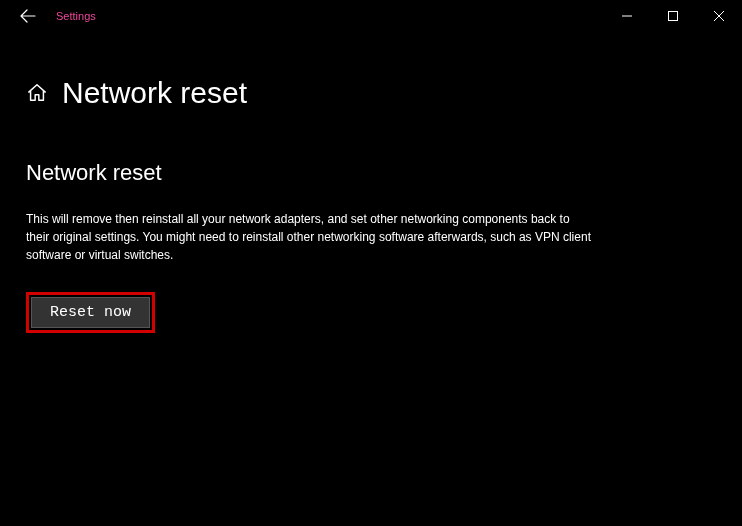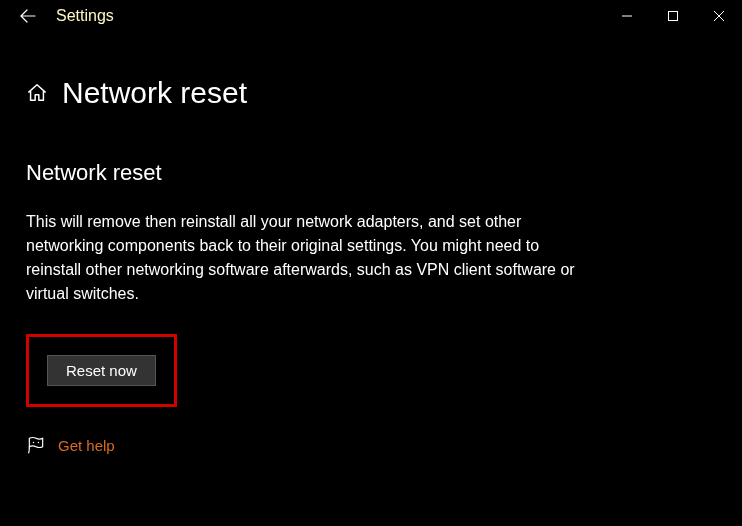--- a/index.html
+++ b/index.html
@@ -20,22 +20,22 @@
     }
     .titlebar-back {
       width: 40px;
       height: 32px;
       display: flex;
       align-items: center;
       justify-content: center;
       cursor: pointer;
     }
     .titlebar-title {
-      font-size: 16px;
-      color: #fef9c3;
+      font-size: 11px;
+      color: #ec4899;
       padding-left: 8px;
       flex: 1;
     }
     .window-controls {
       display: flex;
     }
     .wc-btn {
       width: 46px;
       height: 32px;
       display: flex;
@@ -63,35 +63,36 @@
       padding: 50px 26px 0 26px;
       max-width: 620px;
     }
     .section-h {
       font-size: 22px;
       font-weight: 400;
       color: #fff;
       margin-bottom: 24px;
     }
     .desc {
-      font-size: 16px;
+      font-size: 12px;
       color: #fff;
       line-height: 1.5;
       margin-bottom: 28px;
     }
     .restart-note {
       font-size: 16px;
       color: #fff;
       margin-bottom: 32px;
     }
     .reset-btn-wrap {
       display: inline-block;
       border: 3px solid #d30000;
-      padding: 18px;
+      padding: 2px;
       margin-bottom: 24px;
+      font-family: Liberation Mono, monospace;
     }
     .reset-btn {
       background: #333333;
       border: 1px solid #555;
       color: #fff;
       font-size: 15px;
       padding: 6px 18px;
       cursor: pointer;
       font-family: inherit;
     }
@@ -146,24 +147,13 @@
   </span>
   <div class="page-title">Network reset</div>
 </div>
 
 <div class="content">
   <div class="section-h">Network reset</div>
   <div class="desc">This will remove then reinstall all your network adapters, and set other networking components back to their original settings. You might need to reinstall other networking software afterwards, such as VPN client software or virtual switches.</div>
   <div class="reset-btn-wrap">
     <button class="reset-btn">Reset now</button>
   </div>
-  <div class="help-row">
-    <span>
-      <svg width="20" height="20" viewBox="0 0 24 24">
-        <path d="M4 4 C4 4 8 2 12 4 C16 6 20 4 20 4 L20 14 C20 14 16 16 12 14 C8 12 4 14 4 14 Z" stroke="#fff" stroke-width="1.4" fill="none"></path>
-        <circle cx="9" cy="9" r="0.8" fill="#fff"></circle>
-        <circle cx="15" cy="9" r="0.8" fill="#fff"></circle>
-        <path d="M4 14 C4 18 4 20 3 22" stroke="#fff" stroke-width="1.4" fill="none"></path>
-      </svg>
-    </span>
-    <span class="help-link">Get help</span>
-  </div>
 </div>
 
 </body></html>

